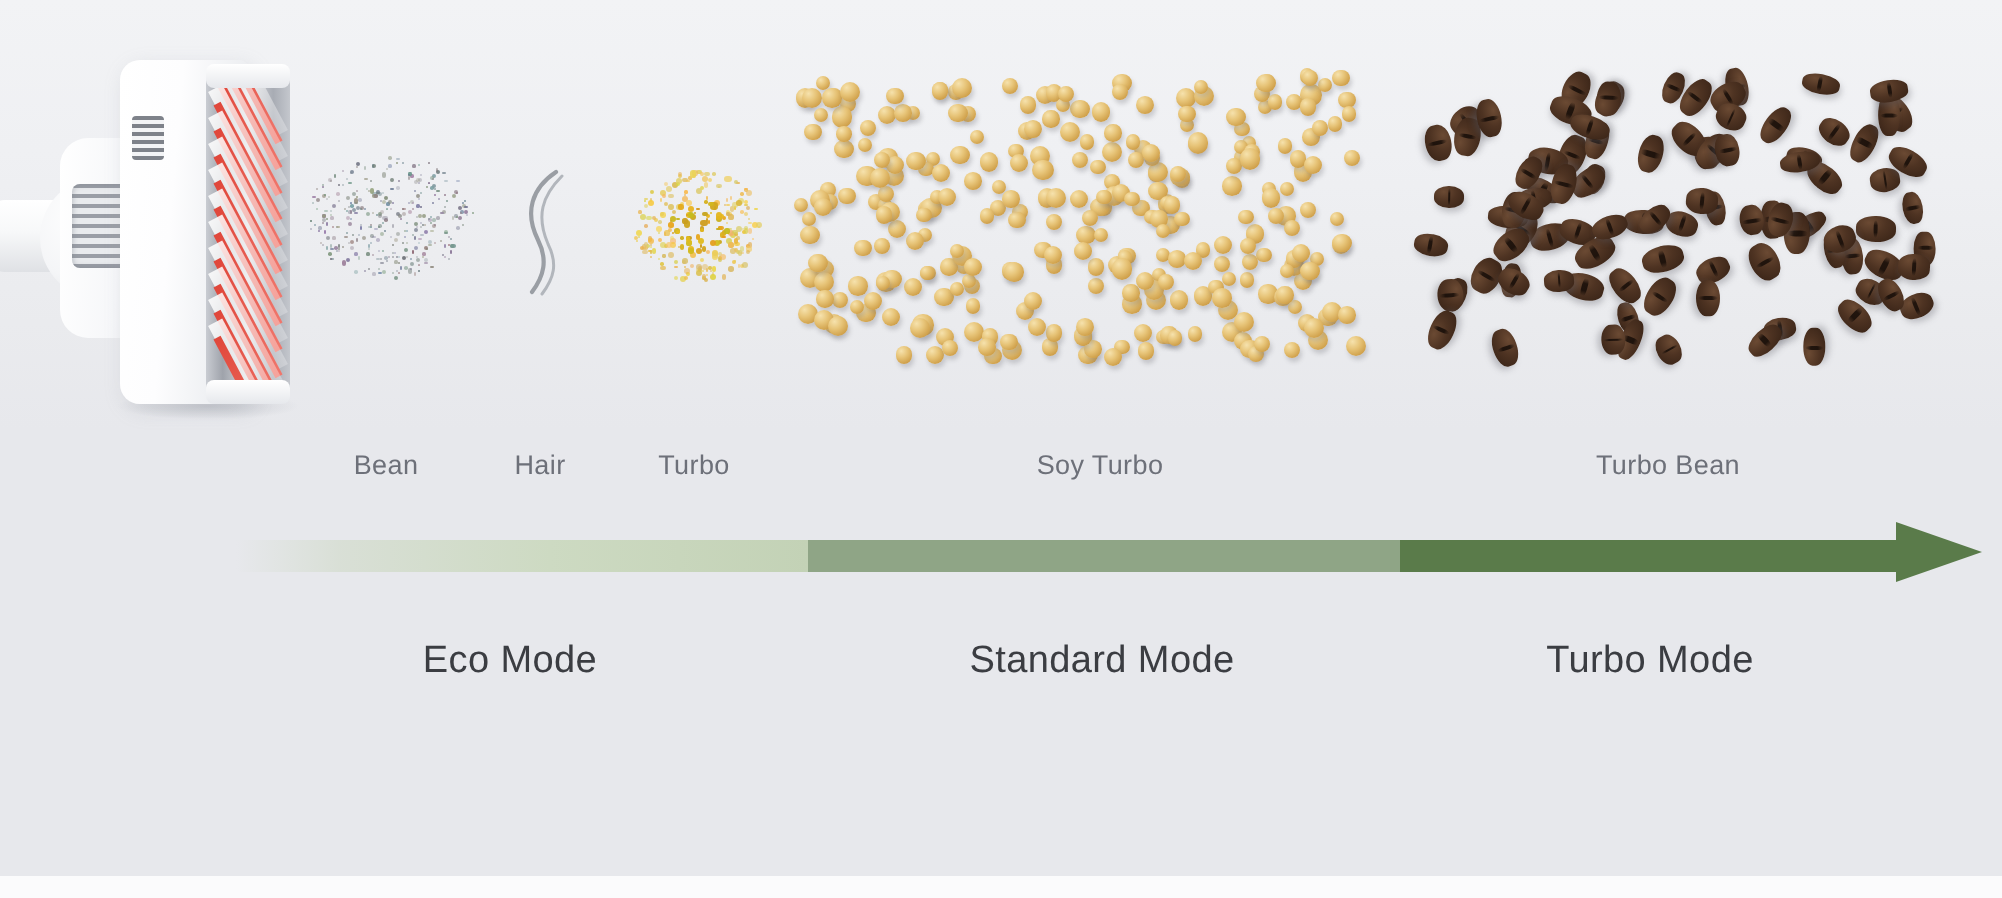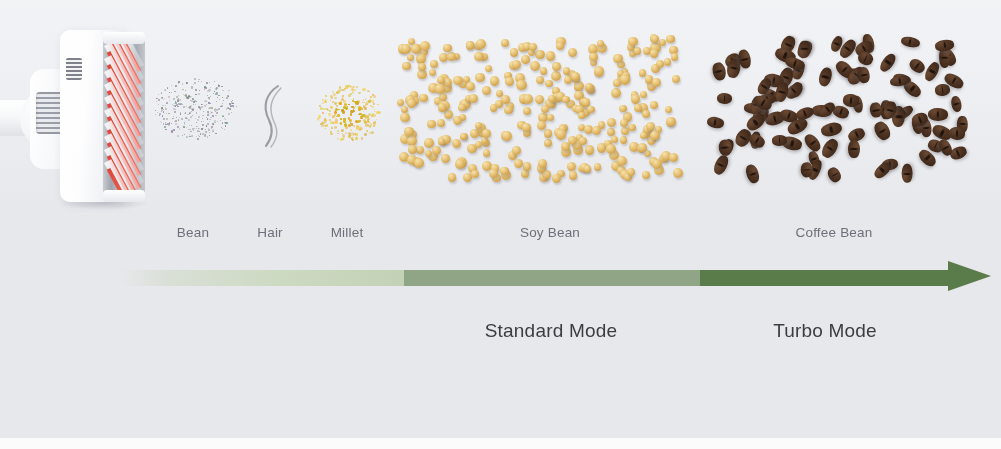--- a/index.html
+++ b/index.html
@@ -1201,29 +1201,30 @@
       <i class="coffee" style="left: 98.5px; top: 129.5px; width: 15.3px; height: 12px; transform: rotate(87.3deg);"></i>
       <i class="coffee" style="left: 72.4px; top: 52.4px; width: 19.9px; height: 12.1px; transform: rotate(-75.8deg);"></i>
       <i class="coffee" style="left: 157.7px; top: 18.2px; width: 15.3px; height: 13.2px; transform: rotate(24.3deg);"></i>
       <i class="coffee" style="left: 54.1px; top: 63.2px; width: 18.4px; height: 12px; transform: rotate(29.2deg);"></i>
       <i class="coffee" style="left: 172.8px; top: 130.7px; width: 18.6px; height: 10.6px; transform: rotate(-43.2deg);"></i>
       <i class="coffee" style="left: 198.4px; top: 134px; width: 18.5px; height: 11.2px; transform: rotate(-89.8deg);"></i>
     </div>
 
   <div class="caption" style="left:143px; width:100px;">Bean</div>
   <div class="caption" style="left:220px; width:100px;">Hair</div>
-  <div class="caption" style="left:297px; width:100px;">Millet</div>
-  <div class="caption" style="left:470px; width:160px;">Soy Bean</div>
-  <div class="caption" style="left:754px; width:160px;">Coffee Bean</div>
+  <div class="caption" style="left:297px; width:100px;">Turbo</div>
+  <div class="caption" style="left:470px; width:160px;">Soy Turbo</div>
+  <div class="caption" style="left:754px; width:160px;">Turbo Bean</div>
 
   <div class="bar-wrap">
     <div class="seg seg-eco"></div>
     <div class="seg seg-std"></div>
     <div class="seg seg-turbo"></div>
     <div class="arrow-head"></div>
   </div>
 
+  <div class="mode" style="left:155px; width:200px;">Eco Mode</div>
   <div class="mode" style="left:725px; width:200px;">Turbo Mode</div>
   <div class="mode" style="left:431px; width:240px;">Standard Mode</div>
 
 
   <div class="bottom-strip"></div>
 </div>
 
 </body></html>

